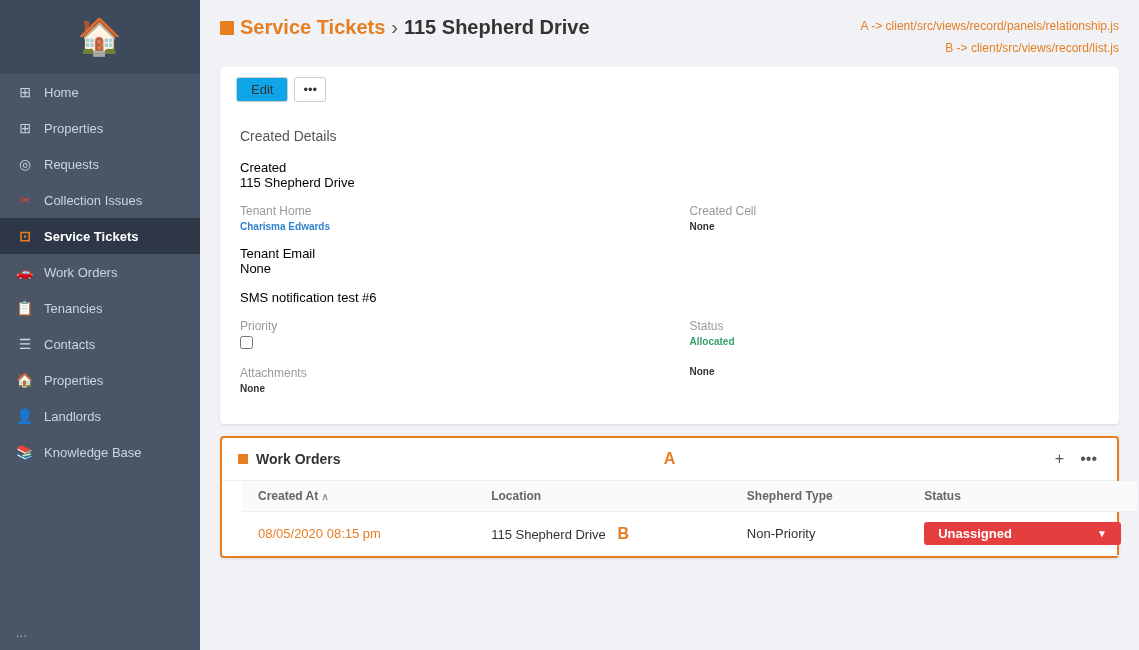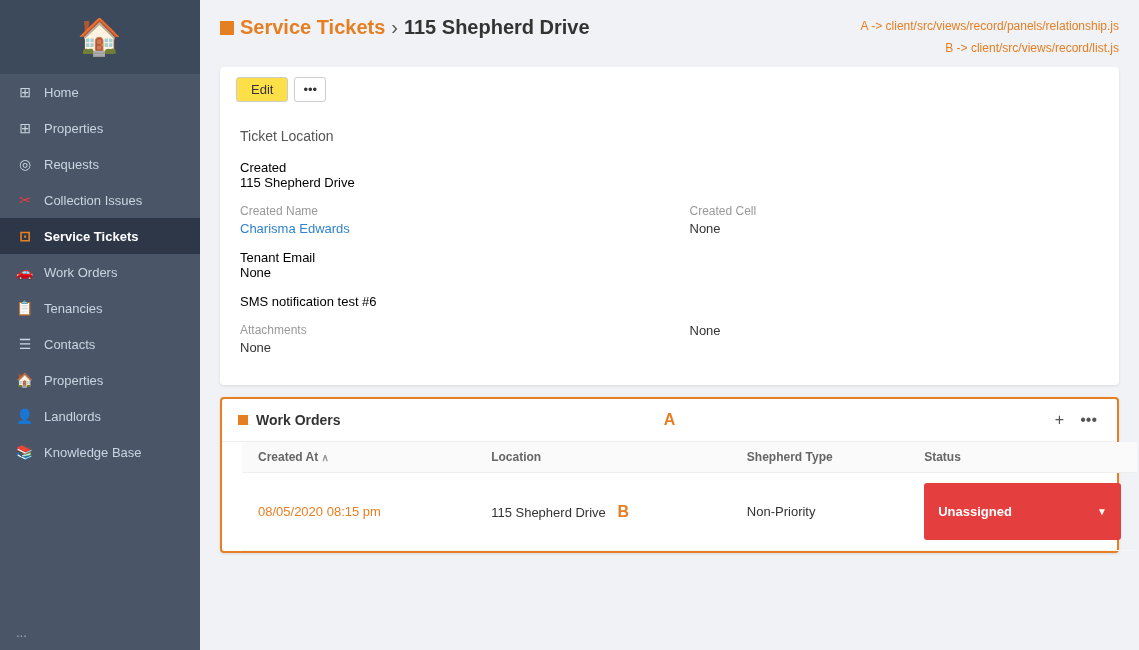--- a/index.html
+++ b/index.html
@@ -121,21 +121,21 @@
     }
 
     
     .toolbar {
       padding: 10px 16px;
       display: flex;
       gap: 6px;
       align-items: center;
     }
     .btn-edit {
-      background: #fde047;
+      background: #0ea5e9;
       border: 1px solid #ccc;
       border-radius: 3px;
       padding: 4px 14px;
       cursor: pointer;
       font-size: 13px;
       color: #333;
     }
     .btn-more {
       background: #fff;
       border: 1px solid #ccc;
@@ -162,22 +162,23 @@
     }
     .detail-field {
       flex: 1;
     }
     .detail-field .label {
       font-size: 12px;
       color: #999;
       margin-bottom: 3px;
     }
     .detail-field .value {
-      font-size: 13px;
-      color: #333;
+      font-size: 10px;
+      color: #333;
+      font-weight: bold;
     }
     .detail-field .value.link {
       color: #3182ce;
       cursor: pointer;
       text-decoration: none;
     }
     .detail-field .value.allocated {
       color: #38a169;
     }
     .detail-full {
@@ -265,21 +266,21 @@
     .label-b {
       display: inline-block;
       color: #e67e22;
       font-size: 16px;
       font-weight: bold;
       margin-left: 8px;
     }
     .status-badge {
       background: #e53e3e;
       color: #fff;
-      padding: 21px 14px;
+      padding: 4px 14px;
       border-radius: 3px;
       font-size: 13px;
       font-weight: 600;
       display: flex;
       align-items: center;
       justify-content: space-between;
       gap: 8px;
       min-width: 120px;
     }
     .status-badge .dropdown-arrow {
@@ -362,50 +363,62 @@
   <div class="content">
 
     <div class="card">
 
       <div class="toolbar">
         <button class="btn-edit">Edit</button>
         <button class="btn-more">•••</button>
       </div>
 
       <div class="ticket-details">
-        <div class="ticket-details-title">Ticket Location</div>
+        <div class="ticket-details-title">Created Details</div>
 
         <div class="detail-full">
           <div class="label">Created</div>
           <div class="value">
             <span class="prop-sq"></span>
             <a class="link">115 Shepherd Drive</a>
           </div>
         </div>
 
         <div class="detail-row">
           <div class="detail-field">
-            <div class="label">Created Name</div>
+            <div class="label">Tenant Home</div>
             <div class="value link">Charisma Edwards</div>
           </div>
           <div class="detail-field">
             <div class="label">Created Cell</div>
             <div class="value">None</div>
           </div>
         </div>
 
         <div class="detail-full">
           <div class="label">Tenant Email</div>
           <div class="value">None</div>
         </div>
 
         <div class="detail-full">
           <div class="value">SMS notification test #6</div>
         </div>
 
+        <div class="detail-row">
+          <div class="detail-field">
+            <div class="label">Priority</div>
+            <div>
+              <input type="checkbox" style="">
+            </div>
+          </div>
+          <div class="detail-field">
+            <div class="label">Status</div>
+            <div class="value allocated">Allocated</div>
+          </div>
+        </div>
 
         <div class="detail-row">
           <div class="detail-field">
             <div class="label">Attachments</div>
             <div class="value">None</div>
           </div>
           <div class="detail-field">
             <div class="value">None</div>
           </div>
         </div>

